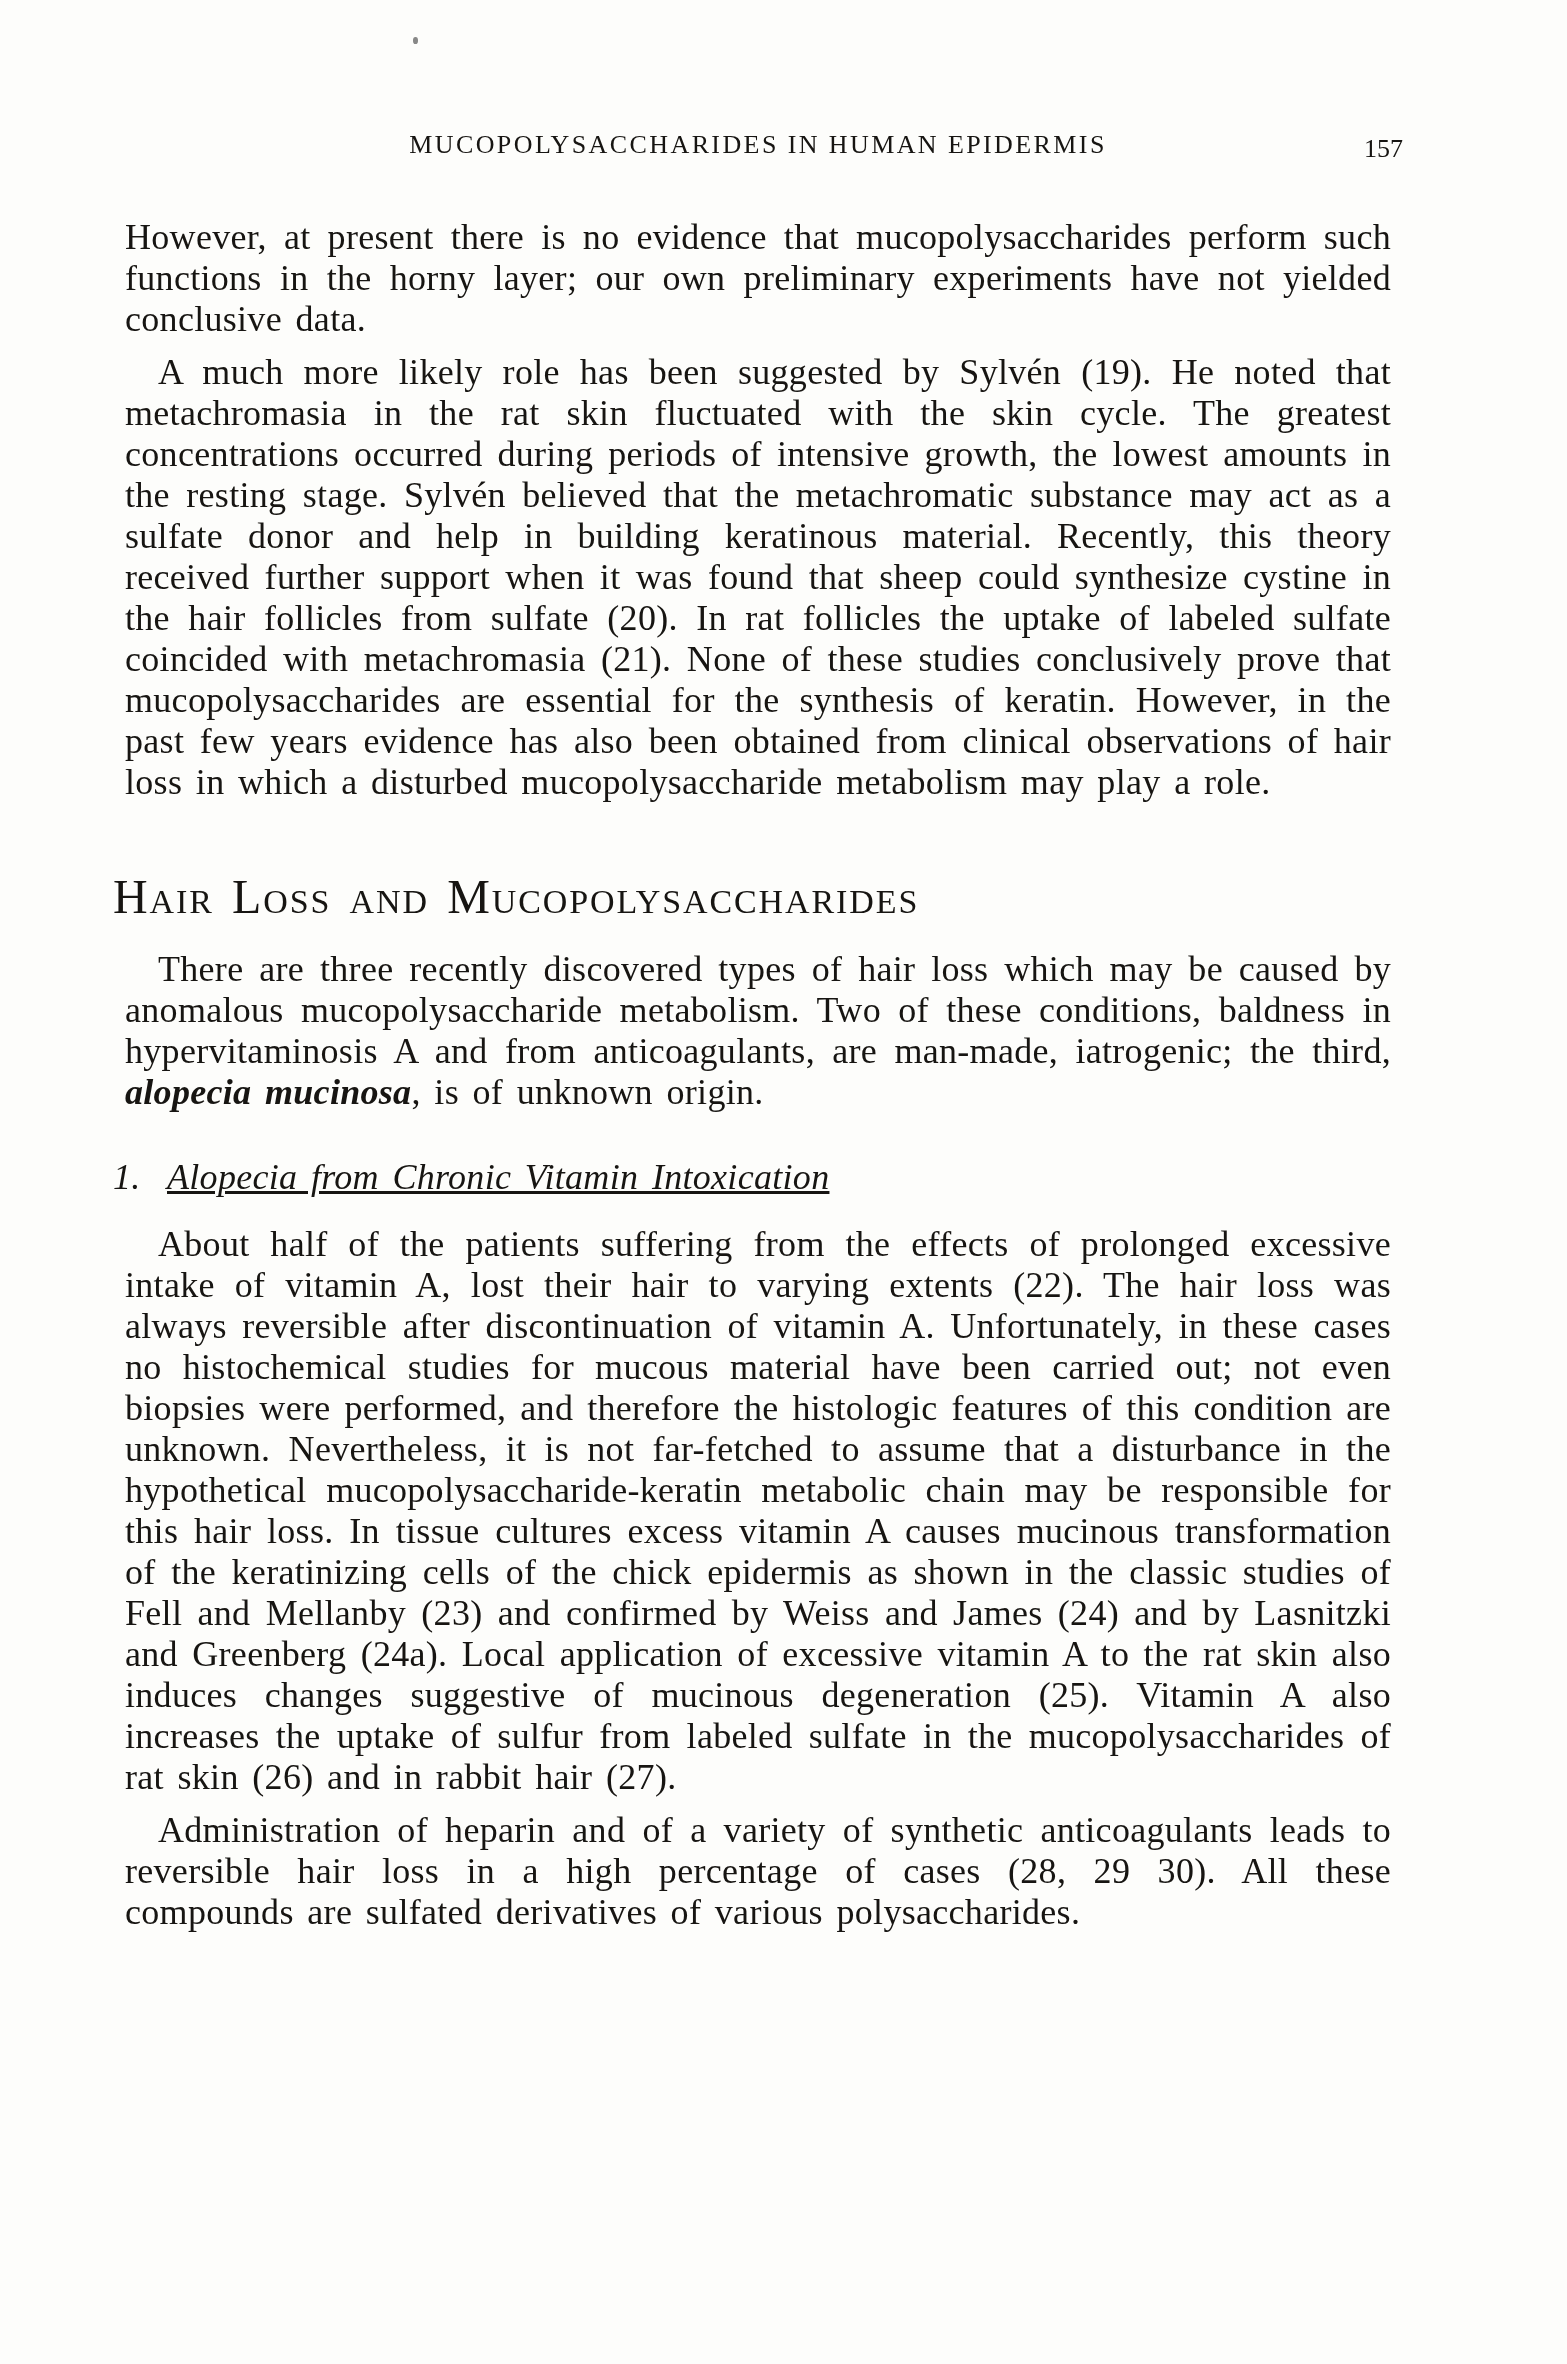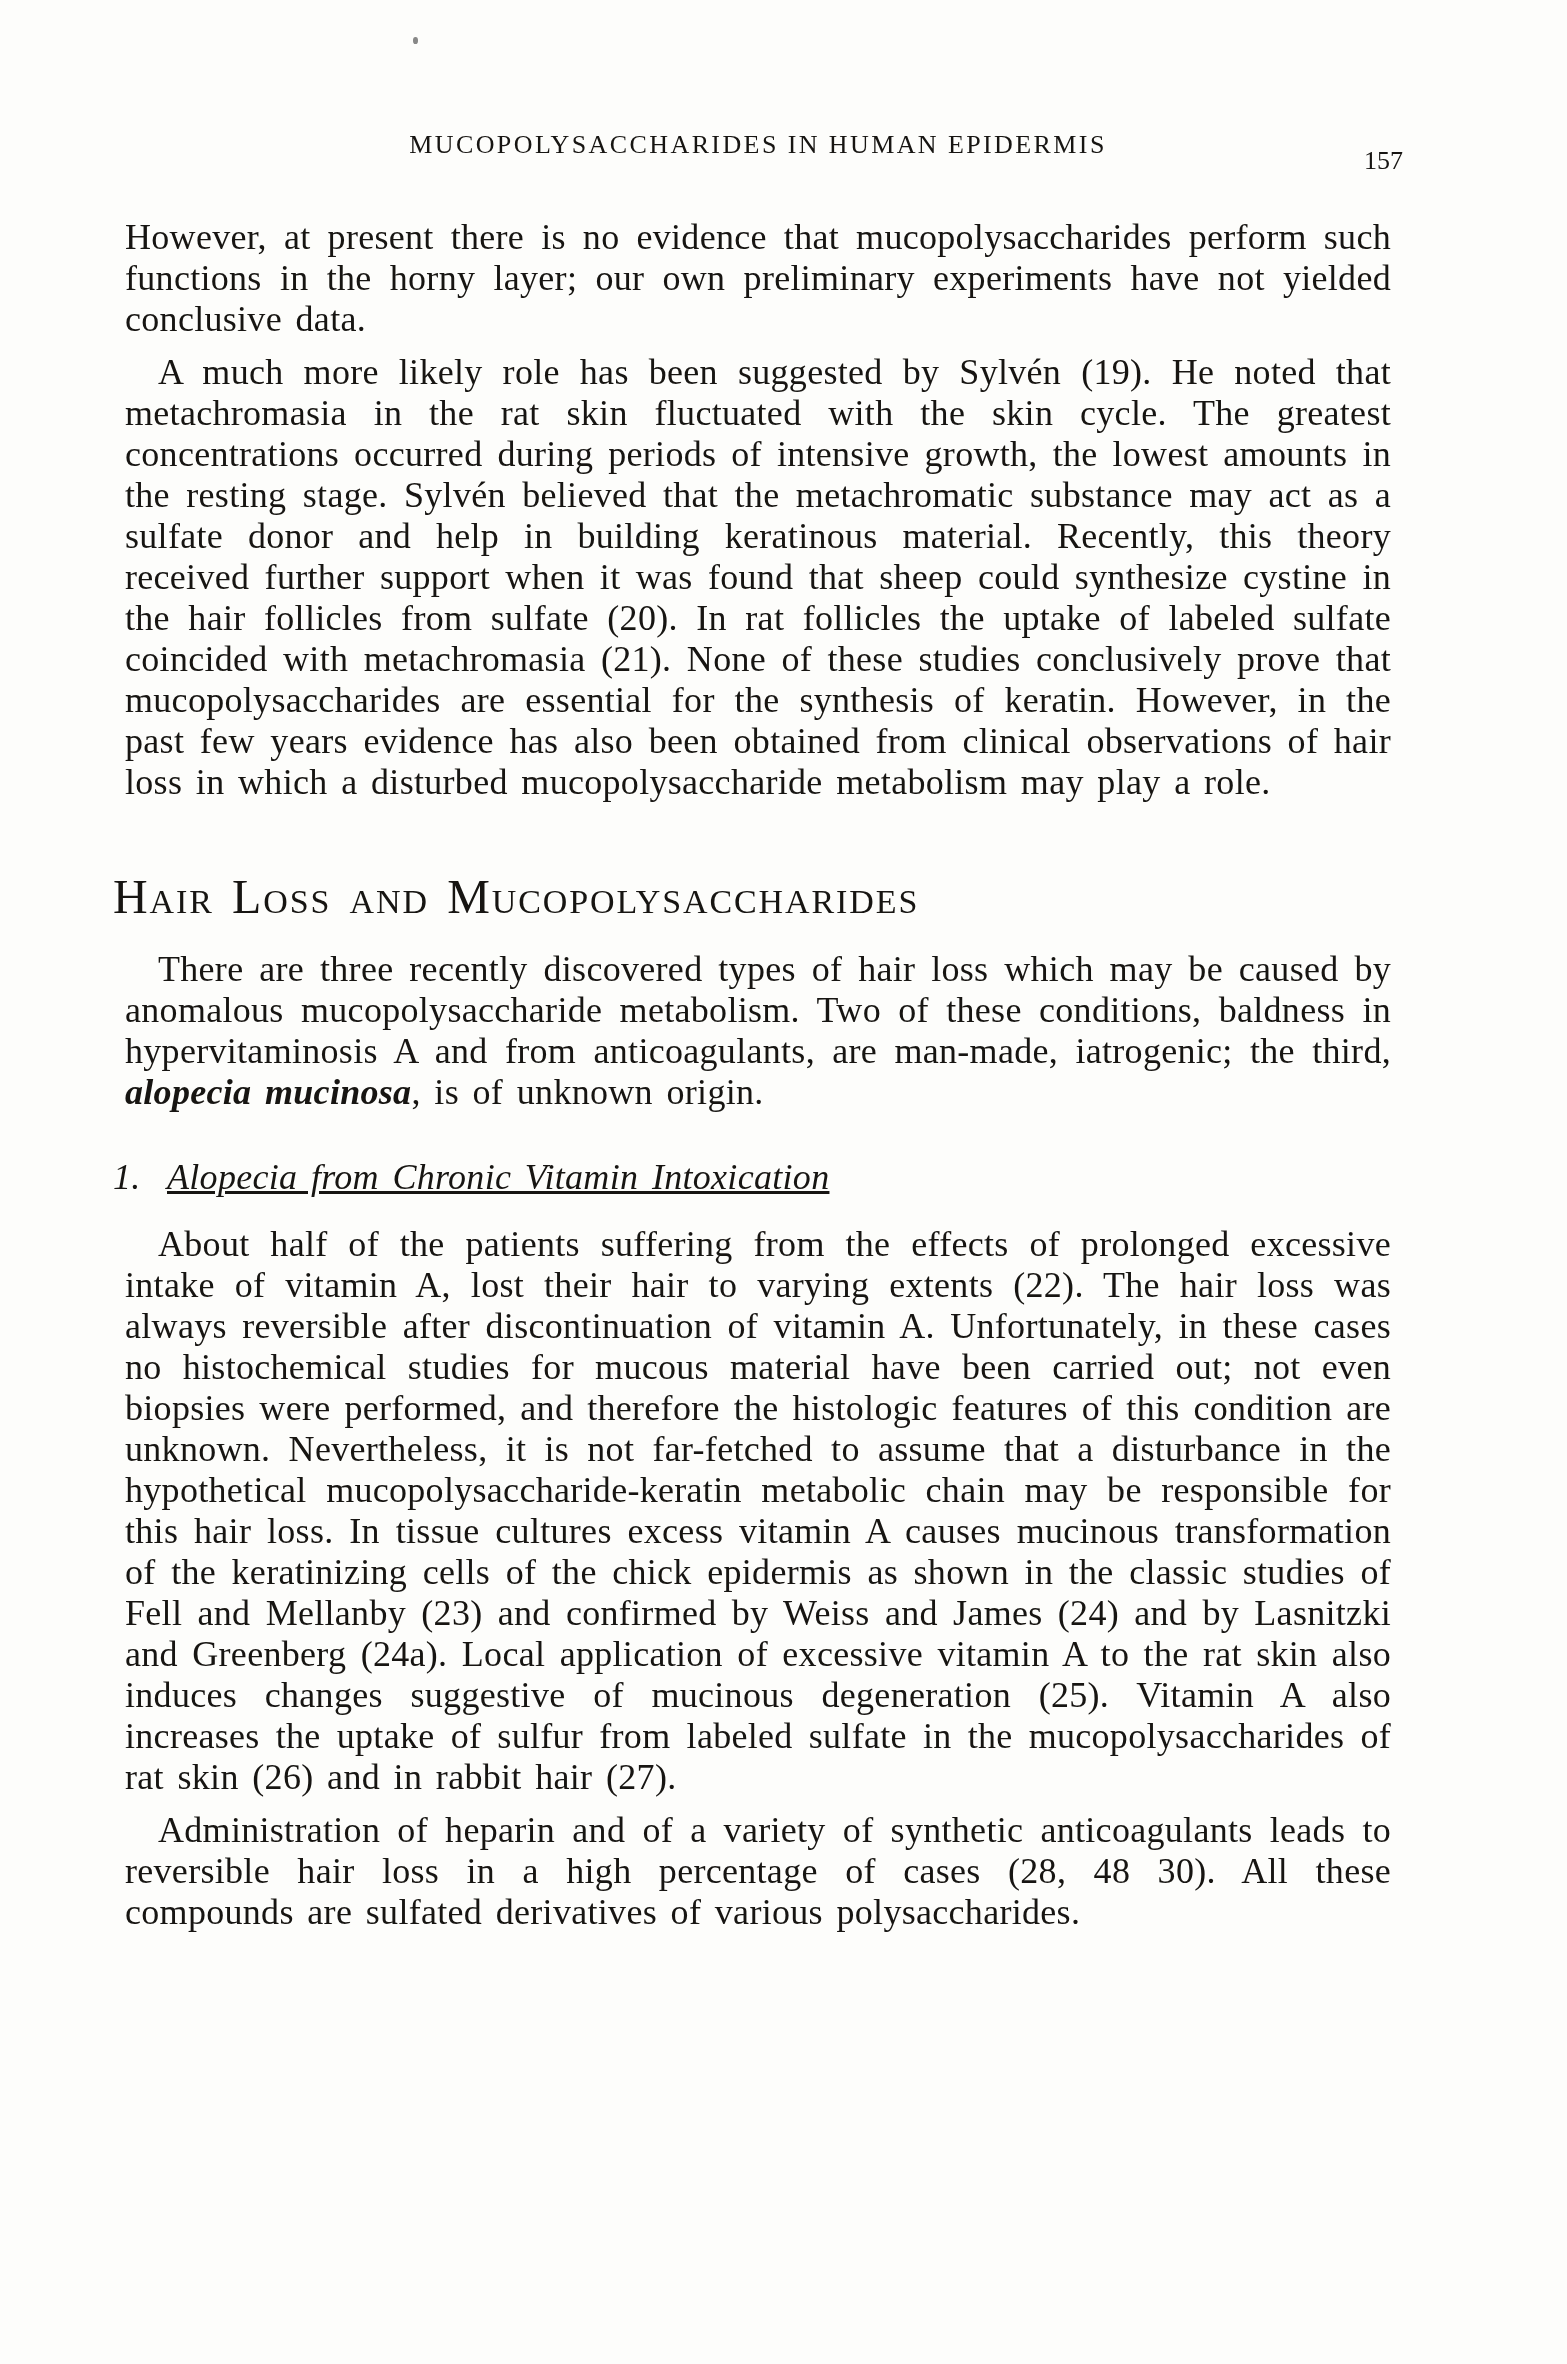--- a/index.html
+++ b/index.html
@@ -34,21 +34,21 @@
   }
   .running-head-title {
     text-align: center;
     font-size: 26px;
     letter-spacing: 2.4px;
     white-space: nowrap;
   }
   .page-number {
     position: absolute;
     right: 0;
-    top: 16px;
+    top: 4px;
     font-size: 26px;
   }
   .body-text {
     margin-top: 50px;
     font-size: 36px;
     line-height: 41px;
     text-align: justify;
     letter-spacing: 0.3px;
     word-spacing: 0.12em;
   }
@@ -100,18 +100,18 @@
 
     <div class="section-heading">Hair Loss and Mucopolysaccharides</div>
 
     <p class="indent"><span>There are three recently discovered types of hair loss which may be caused by anomalous mucopolysaccharide metabolism. Two of these conditions, baldness in hypervitaminosis A and from anticoagulants, are man-made, iatrogenic; the third, </span><span class="italic-phrase">alopecia mucinosa</span><span>, is of unknown origin.</span></p>
 
     <div class="subsection-heading"><span class="subsection-number">1.</span><span>Alopecia from Chronic Vitamin Intoxication</span></div>
 
     <p class="indent">About half of the patients suffering from the effects of prolonged excessive intake of vitamin A, lost their hair to varying extents (22). The hair loss was always reversible after discontinuation of vitamin A. Unfortunately, in these cases no histochemical studies for mucous material have been carried out; not even biopsies were performed, and therefore the histologic features of this condition are unknown. Nevertheless, it is not far-fetched to assume that a disturbance in the hypothetical mucopolysaccharide-keratin metabolic chain may be responsible for this hair loss. In tissue cultures excess vitamin A causes mucinous transformation of the keratinizing cells of the chick epidermis as shown in the classic studies of Fell and Mellanby (23) and confirmed by Weiss and James (24) and by Lasnitzki and Greenberg (24a). Local application of excessive vitamin A to the rat skin also induces changes suggestive of mucinous degeneration (25). Vitamin A also increases the uptake of sulfur from labeled sulfate in the mucopolysaccharides of rat skin (26) and in rabbit hair (27).</p>
 
 
-    <p class="indent">Administration of heparin and of a variety of synthetic anticoagulants leads to reversible hair loss in a high percentage of cases (28, 48 30). All these compounds are sulfated derivatives of various polysaccharides.</p>
+    <p class="indent">Administration of heparin and of a variety of synthetic anticoagulants leads to reversible hair loss in a high percentage of cases (28, 29 30). All these compounds are sulfated derivatives of various polysaccharides.</p>
 
   </div>
 
 </div>
 
 
 </body></html>

